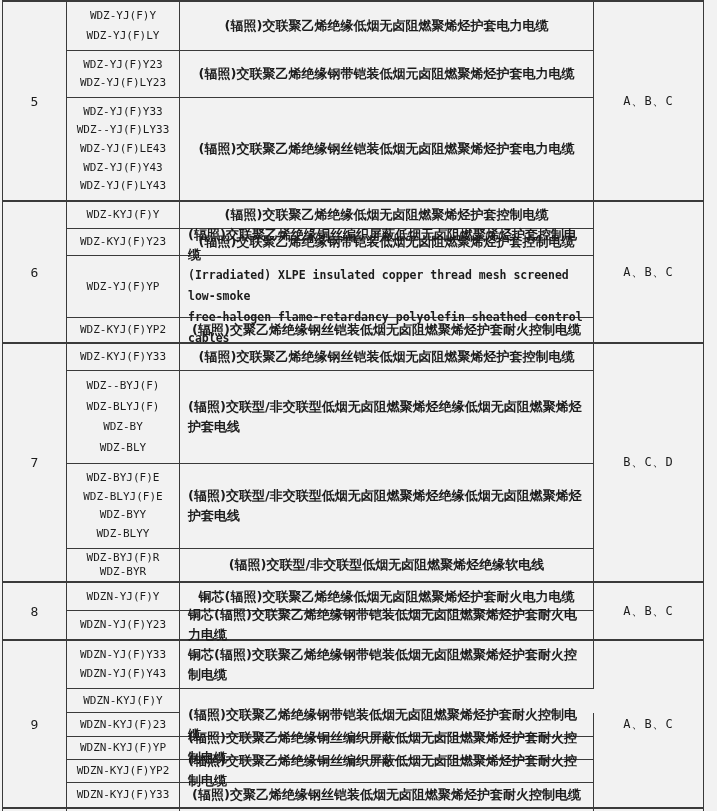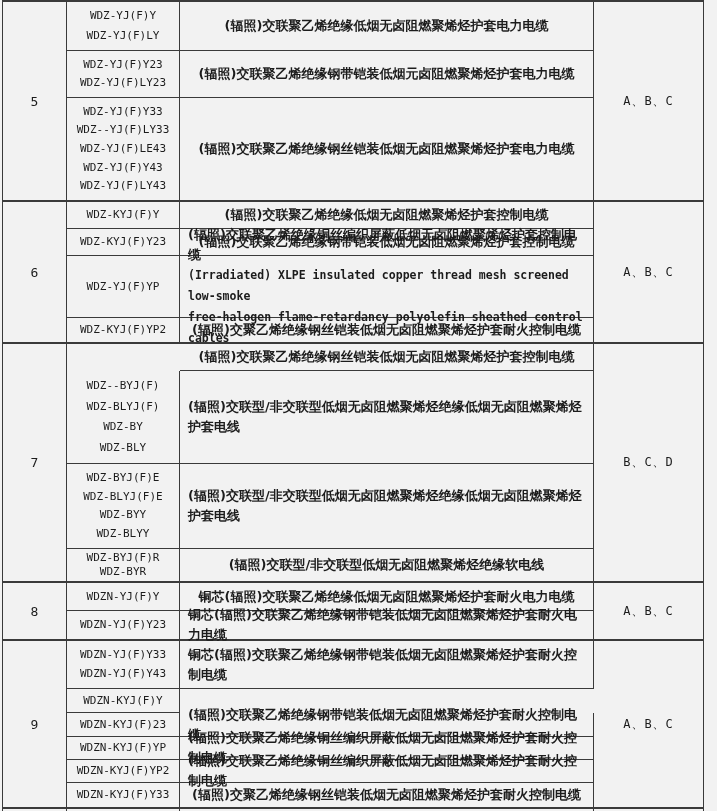--- a/index.html
+++ b/index.html
@@ -126,20 +126,23 @@
       <div>WDZ-KYJ(F)YP2</div>
     </div>
     <div class="cell desc" style="grid-row:4">
       <div>(辐照)交聚乙烯绝缘钢丝铠装低烟无卤阻燃聚烯烃护套耐火控制电缆</div>
     </div>
     <div class="cell cat">A、B、C</div>
   </div>
 
   <div class="section" style="grid-template-rows:27px 93px 85px 32px;">
     <div class="cell num">7</div>
+    <div class="cell models bb" style="grid-row:1">
+      <div>WDZ-KYJ(F)Y33</div>
+    </div>
     <div class="cell desc bb" style="grid-row:1">
       <div>(辐照)交联聚乙烯绝缘钢丝铠装低烟无卤阻燃聚烯烃护套控制电缆</div>
     </div>
     <div class="cell models bb" style="grid-row:2">
       <div>WDZ--BYJ(F)</div>
       <div>WDZ-BLYJ(F)</div>
       <div>WDZ-BY</div>
       <div>WDZ-BLY</div>
     </div>
     <div class="cell desc bb" style="grid-row:2">

